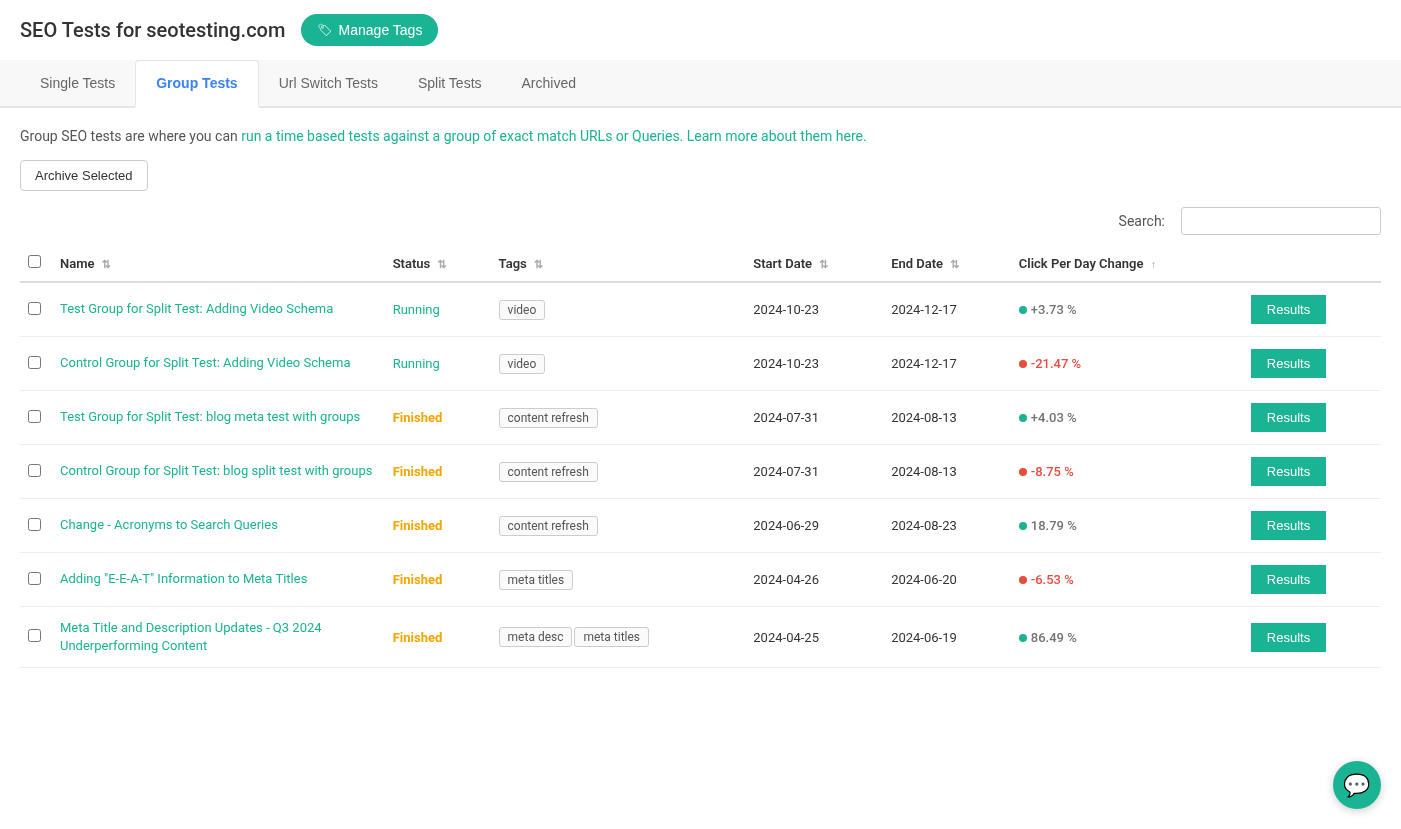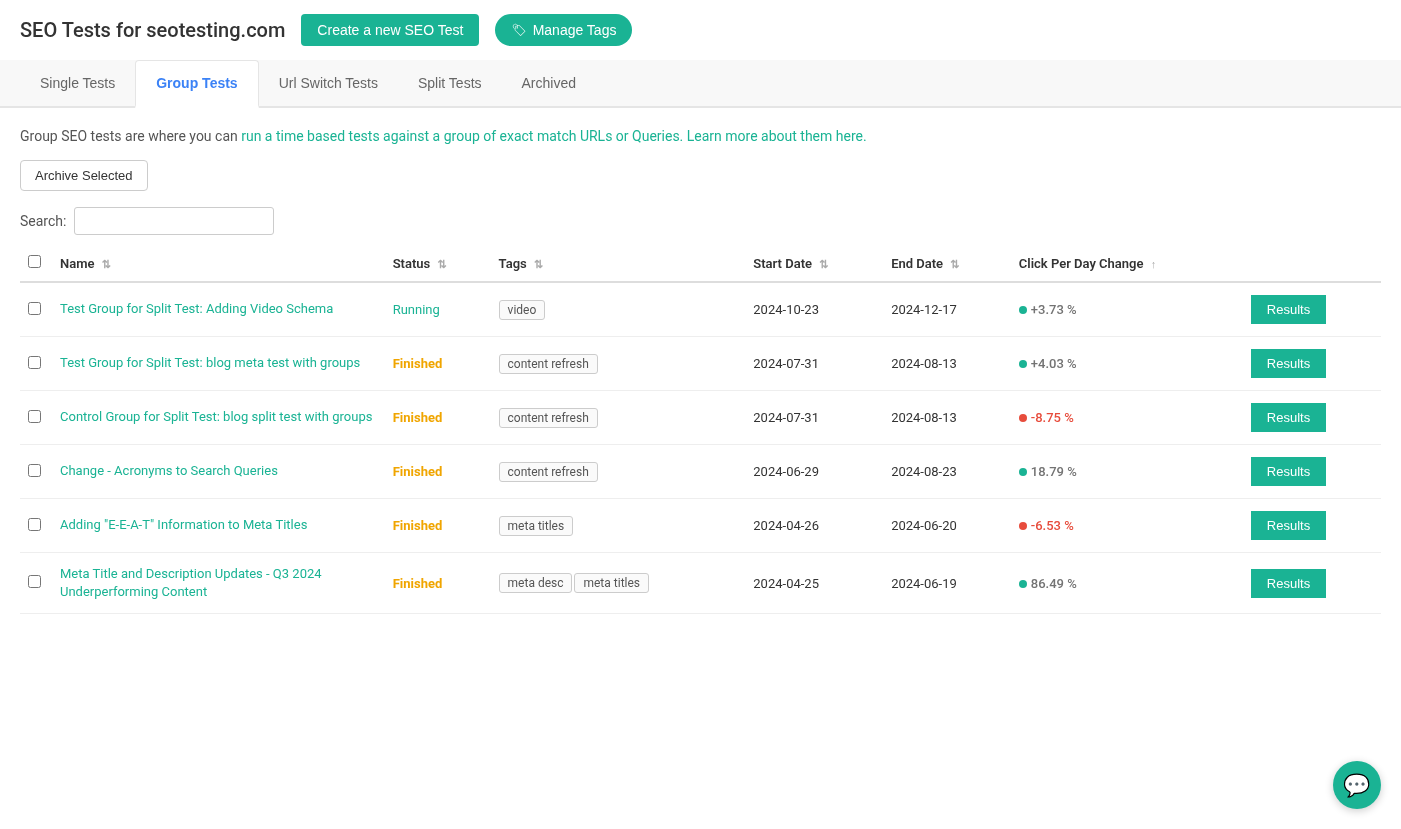--- a/index.html
+++ b/index.html
@@ -43,21 +43,21 @@
     }
     .description a { color: #1ab394; text-decoration: none; }
 
     .btn-archive {
       border: 1px solid #ccc; background: #fff; color: #333;
       padding: 7px 14px; border-radius: 4px; cursor: pointer; font-size: 13px; margin-bottom: 16px;
     }
 
     
     .search-row {
-      display: flex; justify-content: flex-start; align-items: center; gap: 8px; margin-bottom: 10px;
+      display: flex; justify-content: flex-end; align-items: center; gap: 16px; margin-bottom: 10px;
     }
     .search-label { color: #555; font-size: 14px; }
     .search-input {
       border: 1px solid #ccc; border-radius: 3px; padding: 5px 8px; font-size: 14px; width: 200px;
     }
 
     
     table {
       width: 100%; border-collapse: collapse;
     }
@@ -105,21 +105,20 @@
     }
     .chat-bubble-icon { color: #fff; font-size: 22px; }
 
     input[type="checkbox"] { cursor: pointer; }
   </style>
 </head>
 <body>
 
 <div class="header">
   <h1 class="header-title">SEO Tests for seotesting.com</h1>
-  <button class="btn-create">Create a new SEO Test</button>
   <button class="btn-manage-tags">
     <span class="tag-icon">🏷</span>
     <span>Manage Tags</span>
   </button>
 </div>
 
 <div class="tabs">
   <button class="tab">Single Tests</button>
   <button class="tab active">Group Tests</button>
   <button class="tab">Url Switch Tests</button>
@@ -183,20 +182,34 @@
       <td>2024-12-17</td>
       <td class="change-positive">
         <span class="dot dot-green"></span>+3.73 %
       </td>
       <td>
         <button class="btn-results">Results</button>
       </td>
     </tr>
         <tr>
       <td><input type="checkbox" style=""></td>
+      <td class="name-cell"><a href="#">Control Group for Split Test: Adding Video Schema</a></td>
+      <td class="status-running">Running</td>
+      <td><span class="tag-badge">video</span></td>
+      <td>2024-10-23</td>
+      <td>2024-12-17</td>
+      <td class="change-negative">
+        <span class="dot dot-red"></span>-21.47 %
+      </td>
+      <td>
+        <button class="btn-results">Results</button>
+      </td>
+    </tr>
+        <tr>
+      <td><input type="checkbox" style=""></td>
       <td class="name-cell"><a href="#">Test Group for Split Test: blog meta test with groups</a></td>
       <td class="status-finished">Finished</td>
       <td><span class="tag-badge">content refresh</span></td>
       <td>2024-07-31</td>
       <td>2024-08-13</td>
       <td class="change-positive">
         <span class="dot dot-green"></span>+4.03 %
       </td>
       <td>
         <button class="btn-results">Results</button>

